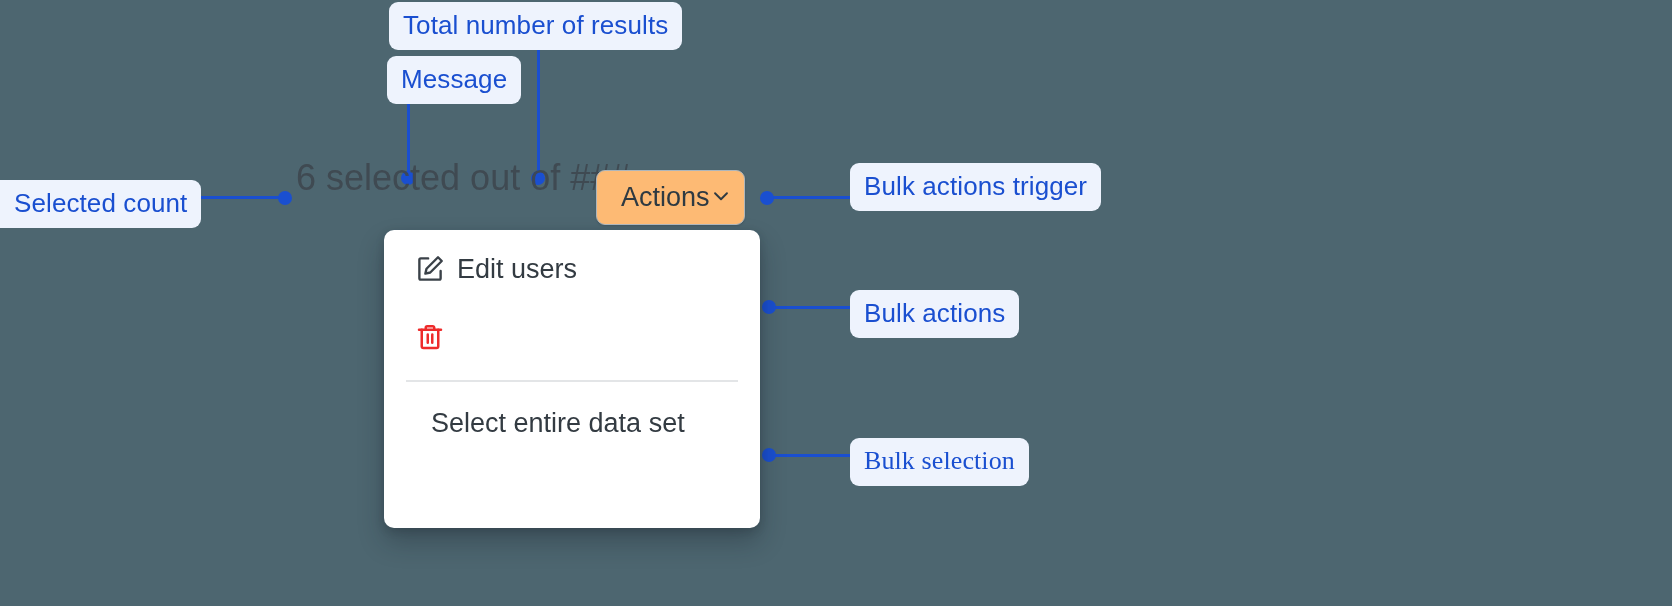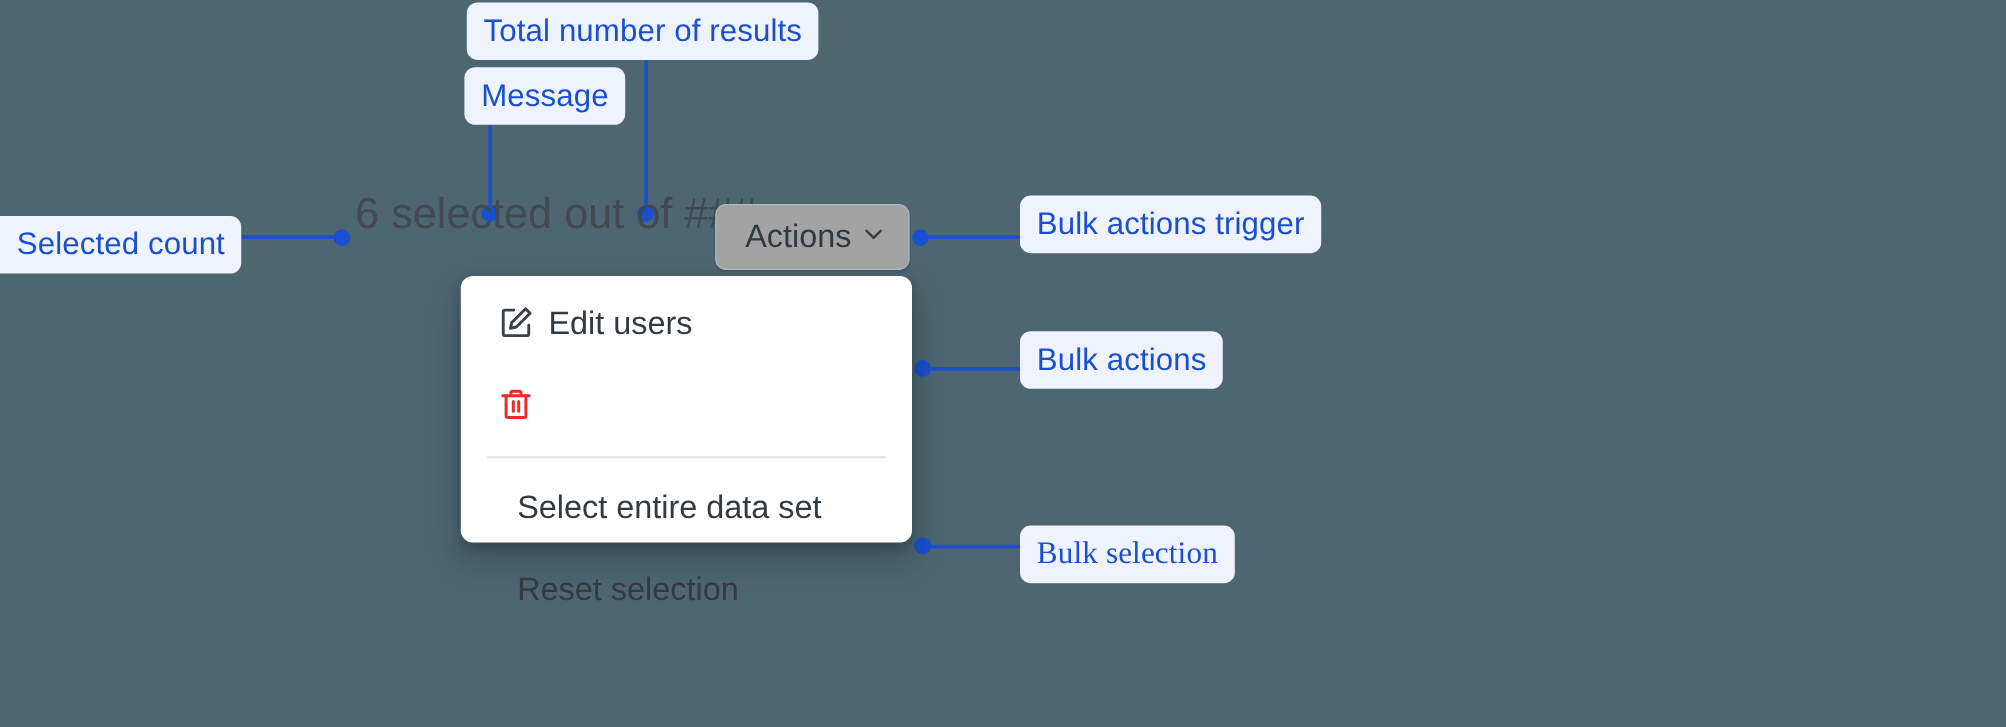--- a/index.html
+++ b/index.html
@@ -66,23 +66,23 @@
     font-family: "Liberation Sans", sans-serif;
     opacity: .93;
   }
   .selected-count .seg { display: inline; }
 
   
   .actions-btn {
     position: absolute;
     left: 596px;
     top: 170px;
-    width: 162px;
+    width: 149px;
     height: 55px;
-    background: #a3a3a3;
+    background: #fdba74;
     border: 1px solid #aeb6bb;
     border-radius: 9px;
     display: flex;
     align-items: center;
     justify-content: space-between;
     padding: 0 18px 0 24px;
     box-shadow: 0 1px 2px rgba(20,30,40,.18);
     z-index: 6;
   }
   .actions-btn .label {
@@ -92,21 +92,21 @@
     white-space: nowrap;
   }
   .chevron { display: block; }
 
   
   .dropdown {
     position: absolute;
     left: 384px;
     top: 230px;
     width: 376px;
-    height: 222px;
+    height: 298px;
     background: #ffffff;
     border-radius: 10px;
     box-shadow: 0 14px 26px rgba(20,28,36,.30), 0 3px 8px rgba(20,28,36,.18);
     padding-top: 12px;
     z-index: 5;
   }
   .menu-item {
     display: flex;
     align-items: center;
     height: 54px;
@@ -160,21 +160,21 @@
 <div class="dot" style="left:762px; top:448px;"></div>
 
 <div class="anno" style="left:389px; top:2px;">Total number of results</div>
 
 <div class="anno" style="left:343px; top:56px;margin-left:44px;">Message</div>
 
 <div class="anno clip-left" style="left:0px; top:180px;">Selected count</div>
 
 <div class="anno" style="left:850px; top:163px;">Bulk actions trigger</div>
 
-<div class="anno" style="left:850px; top:276px;">Bulk actions</div>
+<div class="anno" style="left:850px; top:290px;">Bulk actions</div>
 
 <div class="anno" style="left:850px; top:438px;font-family:Liberation Serif, serif;">Bulk selection</div>
 
 <div class="selected-count">
   <span class="seg">6</span><span class="seg"> selected out of </span><span class="seg">###</span>
 </div>
 
 <div class="actions-btn">
   <span class="label">Actions</span>
   <span class="chevron">
@@ -215,17 +215,14 @@
   <div class="separator"></div>
 
   <div class="mi-gap-c"></div>
 
   <div class="menu-item no-icon">
     <span class="mi-label">Select entire data set</span>
   </div>
 
   <div class="mi-gap-a"></div>
 
-  <div class="menu-item no-icon">
-    <span class="mi-label">Reset selection</span>
-  </div>
 
 </div>
 
 </body></html>

